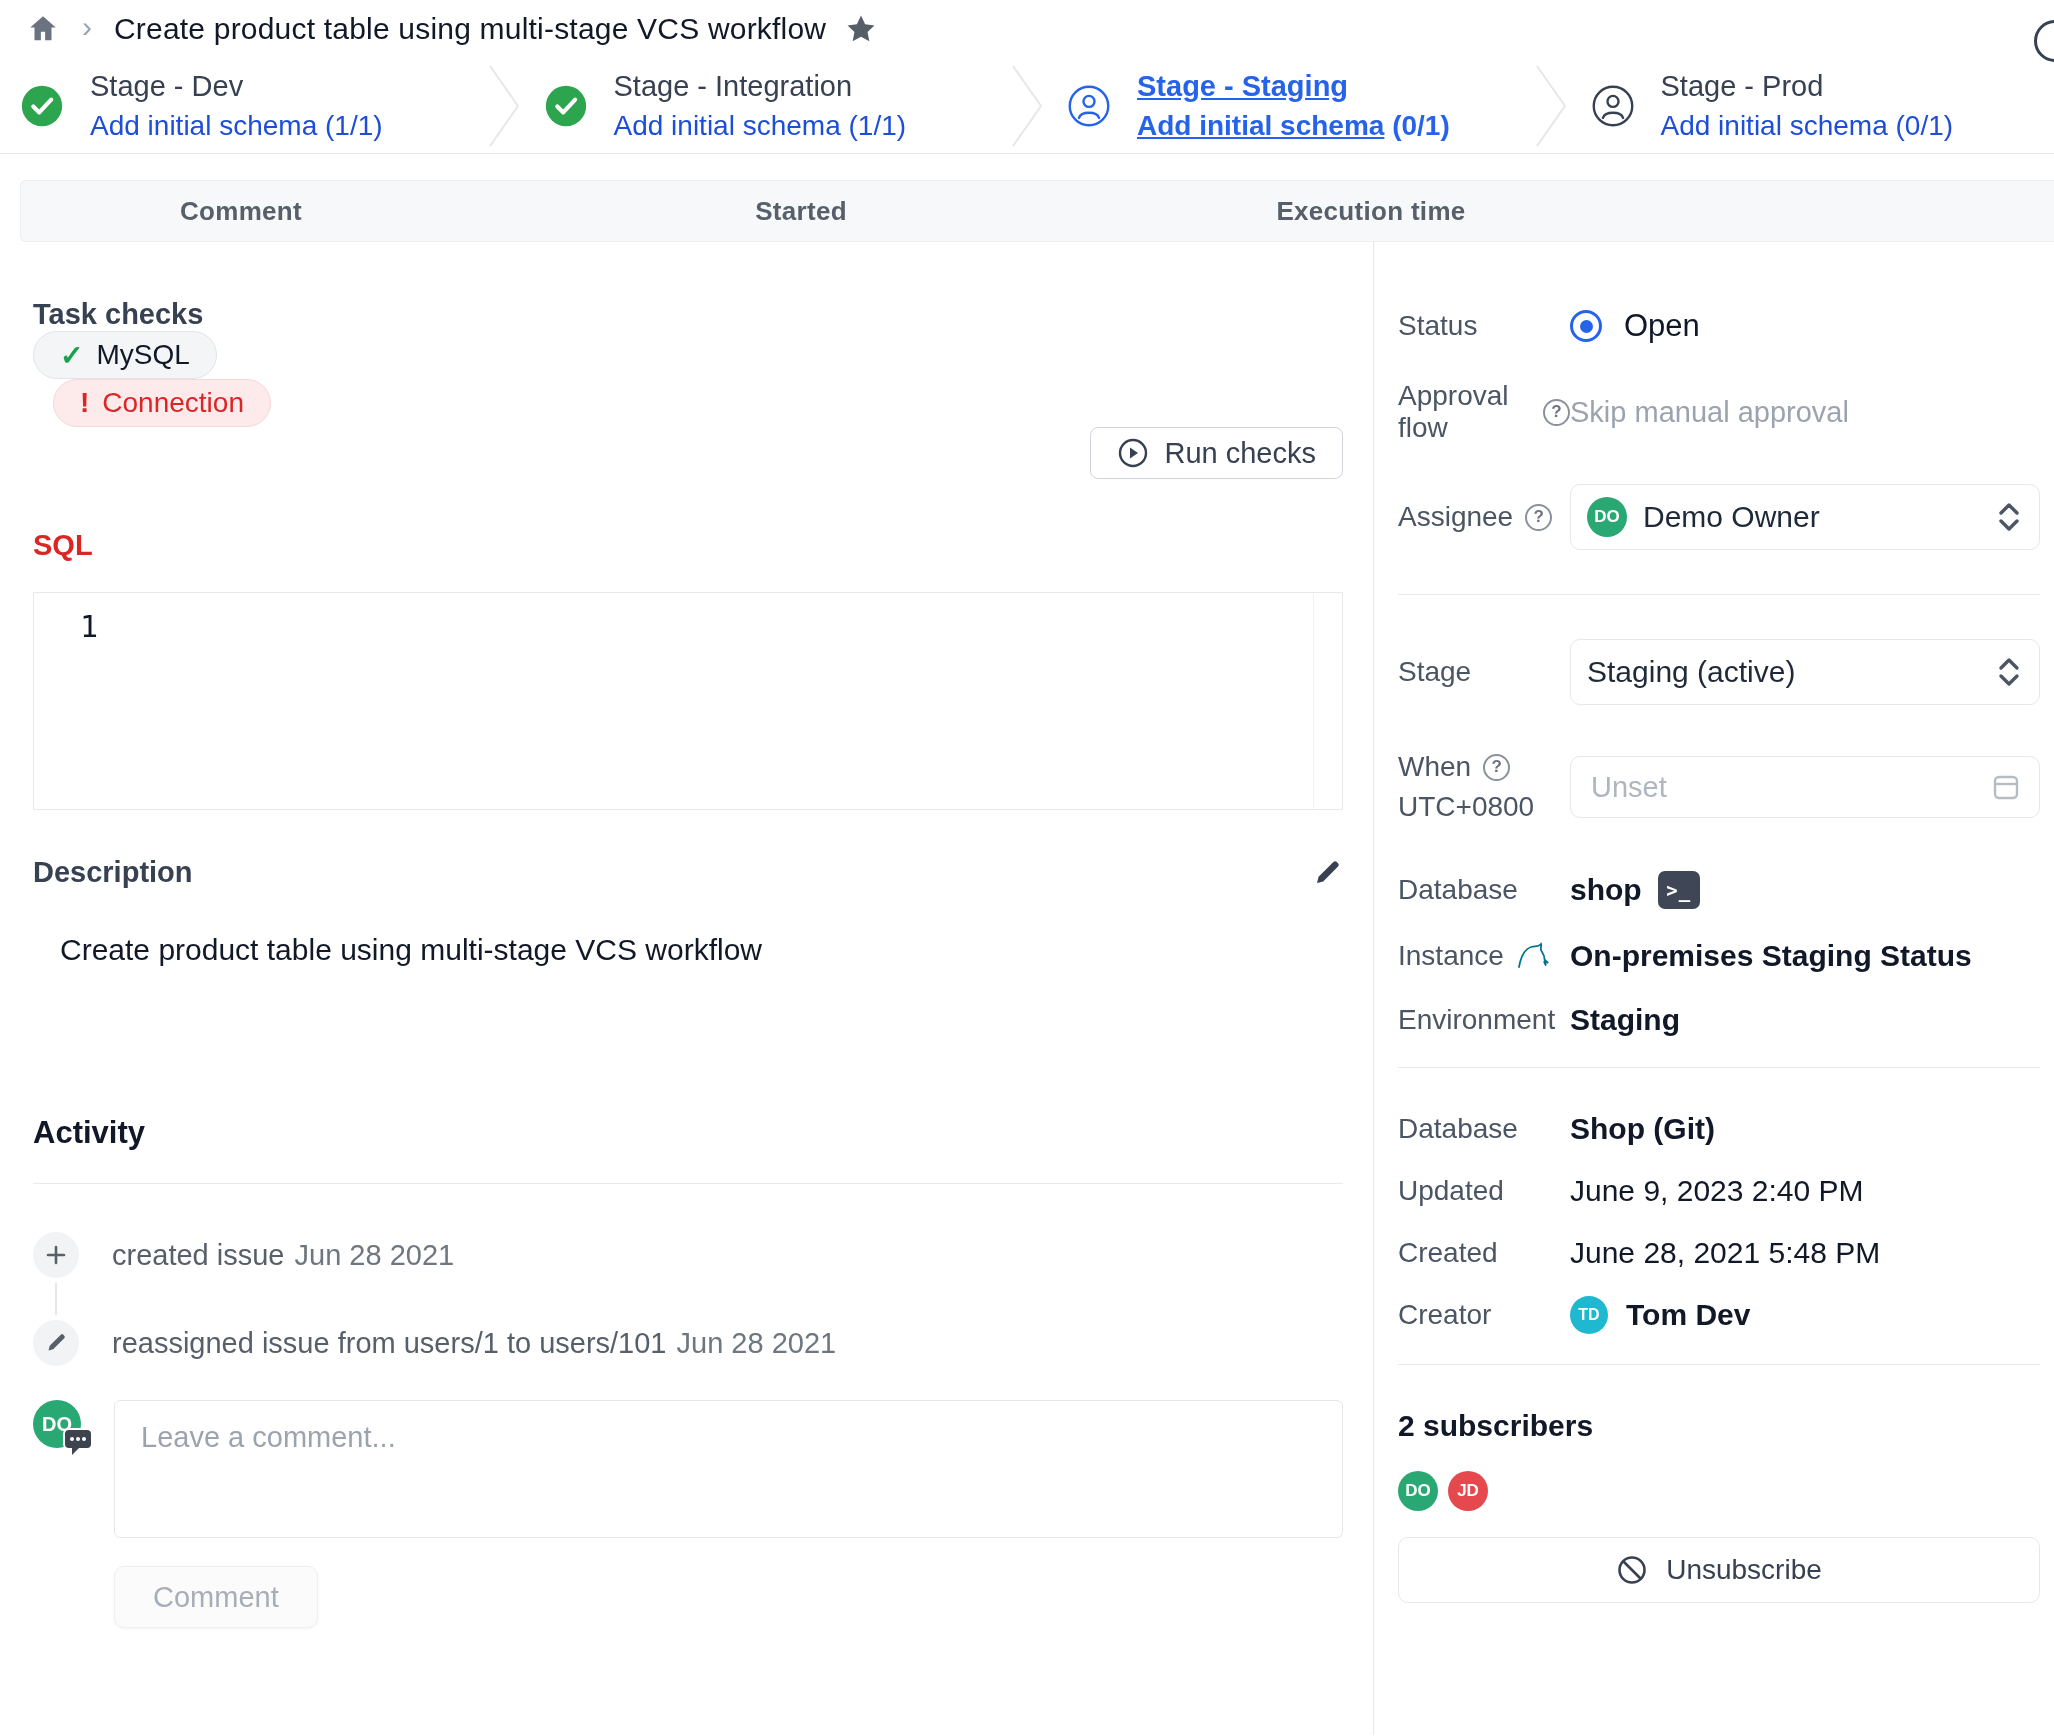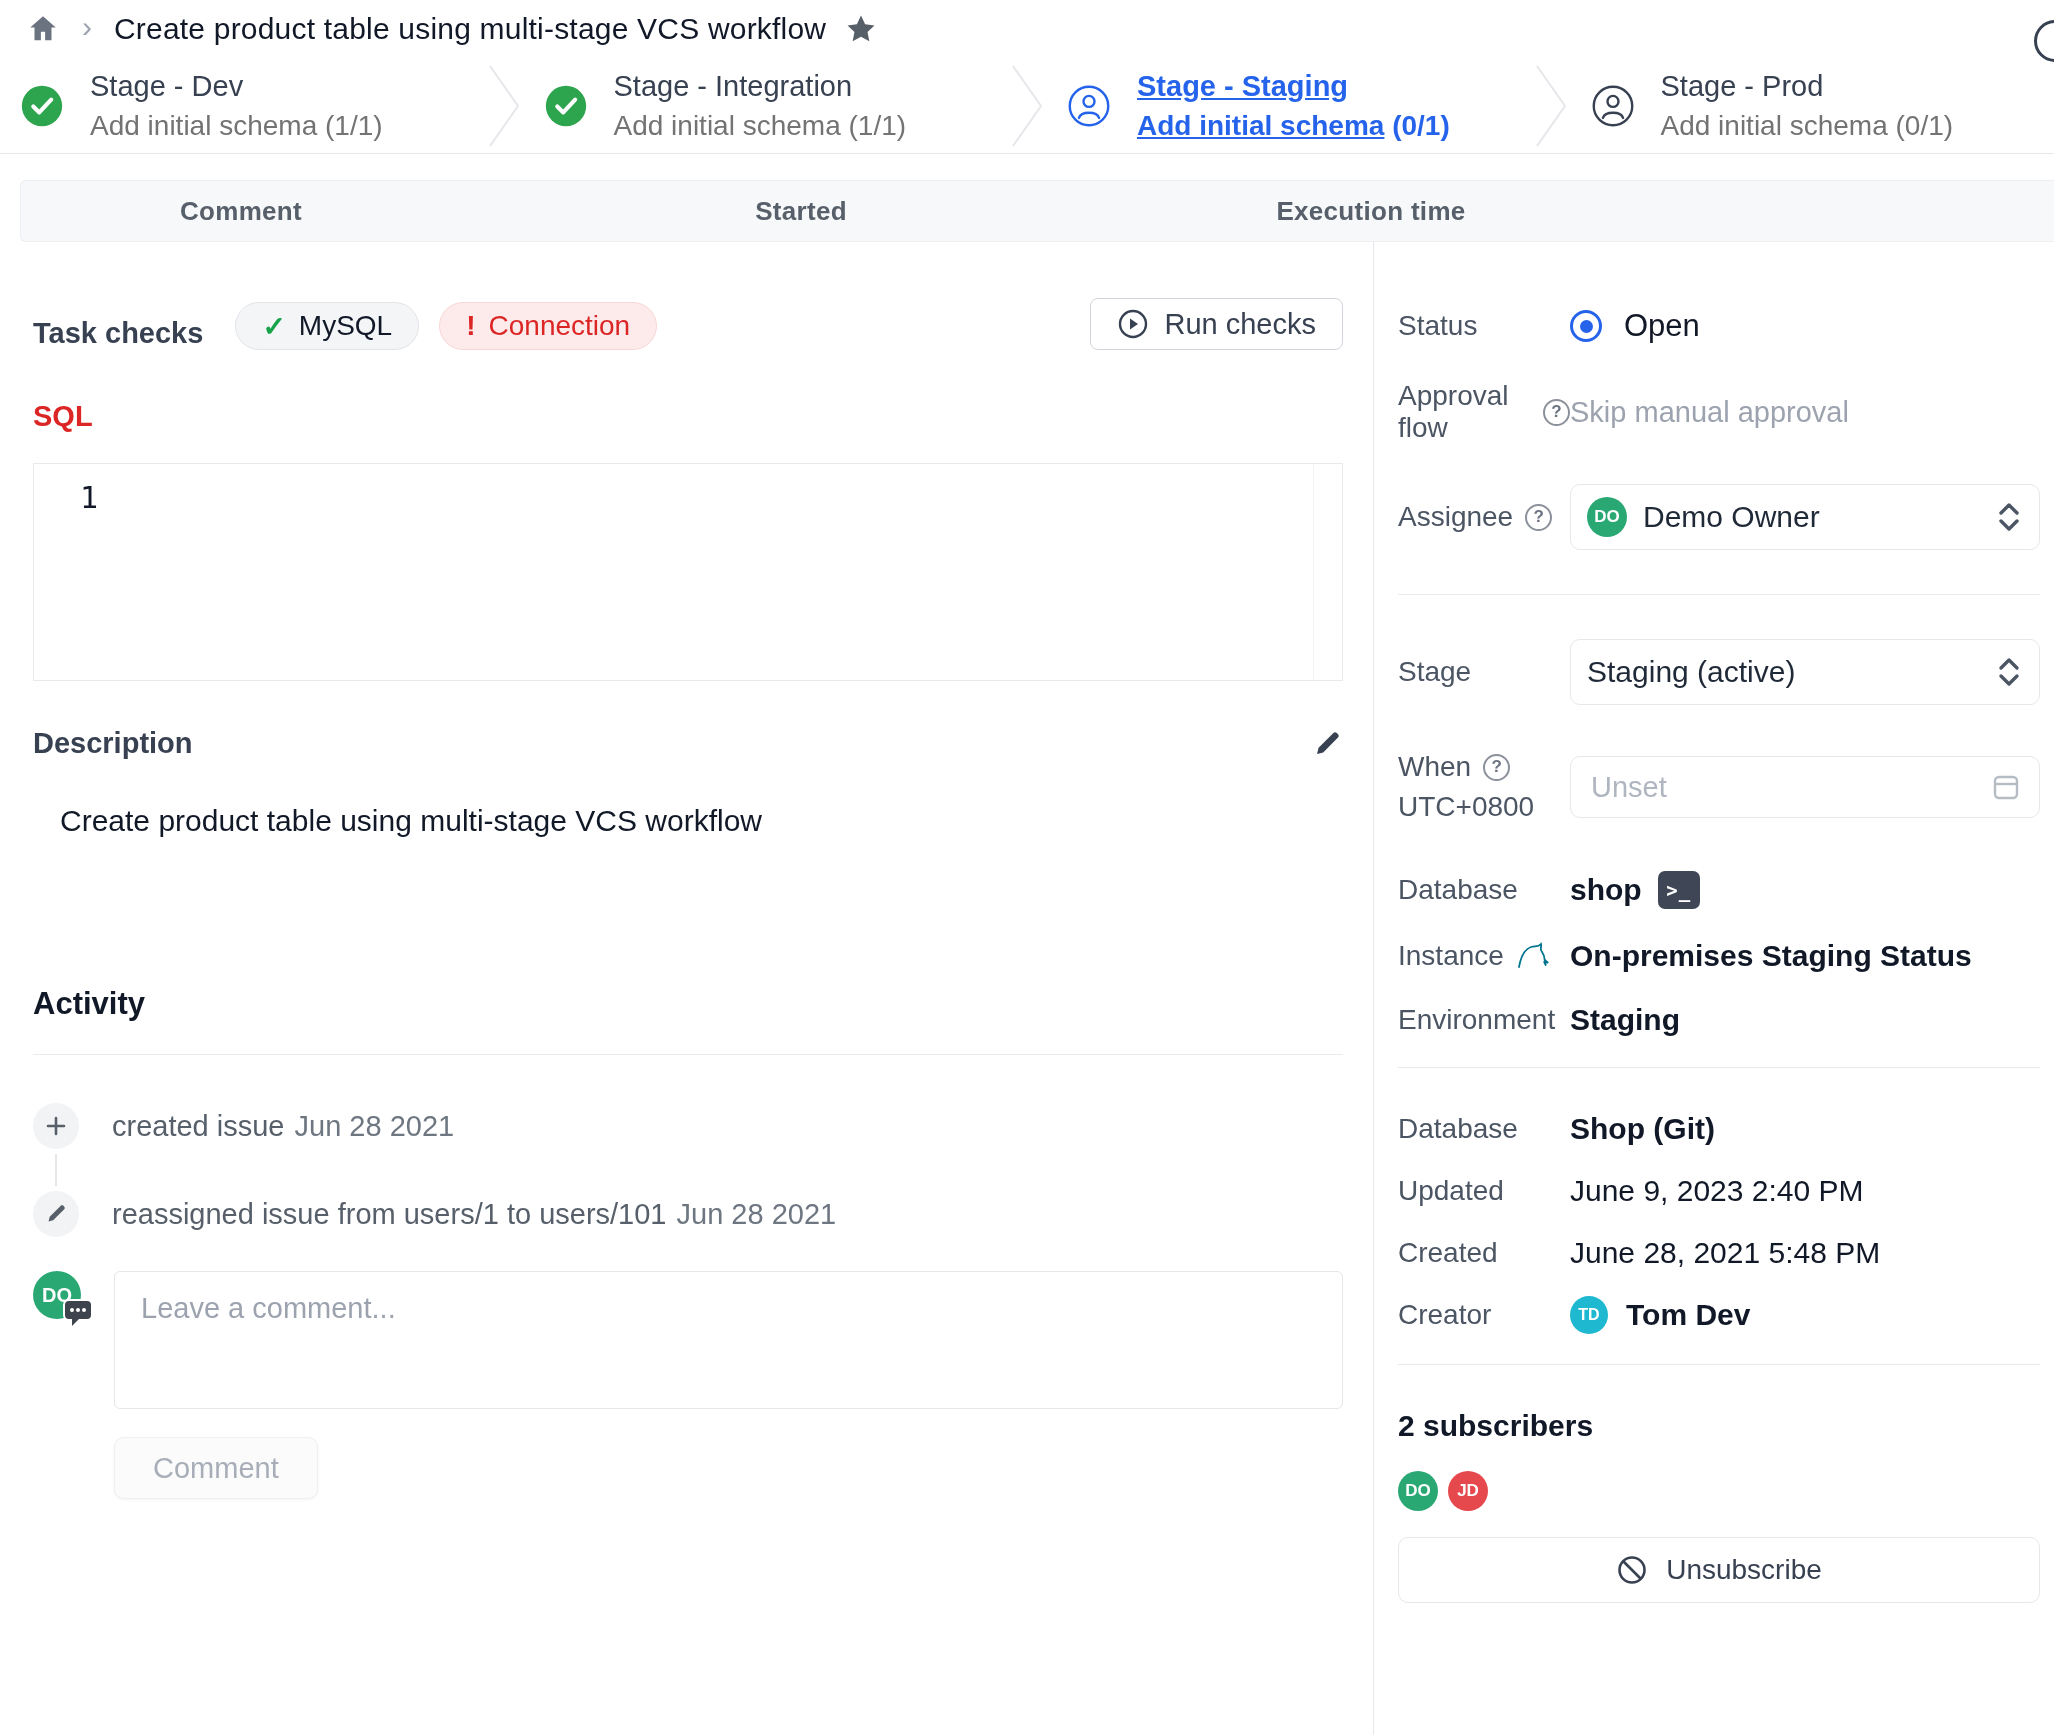--- a/index.html
+++ b/index.html
@@ -22,41 +22,41 @@
   .breadcrumb .crumb-sep{color:#9ca3af; font-size:30px; margin:0 22px; padding-bottom:4px;}
   .breadcrumb .title{font-size:30px; font-weight:500; color:var(--txt-dark); letter-spacing:.2px;}
   .breadcrumb .star{width:34px; height:34px; color:#565e68; margin-left:18px; cursor:pointer;}
   .corner-circle{position:absolute; top:20px; right:-22px; width:42px; height:42px;
     border:3px solid #374151; border-radius:50%; background:#fff;}
 
   .stages{display:flex; align-items:center; height:96px; border-bottom:1px solid var(--border);}
   .stage{display:flex; align-items:center; gap:26px; width:493px; padding-left:20px; cursor:pointer;}
   .stage-icon{width:44px; height:44px; flex:0 0 44px;}
   .stage-title{font-size:29px; font-weight:500; color:#374151; margin-bottom:7px;}
-  .stage-sub{font-size:28px; color:#737373;}
+  .stage-sub{font-size:28px; color:#1d4ed8;}
   .stage.active .stage-title{color:var(--blue); font-weight:700; text-decoration:underline;}
   .stage.active .stage-sub{color:var(--blue); font-weight:600;}
   .stage.active .stage-sub .sub-text{text-decoration:underline;}
   .stage.active .stage-sub .sub-count{font-weight:700;}
   .stage-sep{flex:0 0 40px;}
 
   
   .band{margin:26px 0 0 20px; height:62px; background:var(--band);
     border:1px solid #eceef1; border-right:none; border-radius:6px 0 0 6px;
     display:flex; align-items:center;}
   .band .col{font-size:26px; font-weight:700; color:var(--txt-gray); text-align:center; letter-spacing:.3px;}
   .band .c1{width:440px;} .band .c2{width:680px;} .band .c3{width:460px;} .band .c4{flex:1;}
 
   
   .content{display:flex; align-items:stretch; min-height:1493px;}
   .main{width:1373px; padding:56px 30px 0 33px;}
   .sidebar{flex:1; border-left:1px solid var(--border); padding:66px 14px 0 24px;}
 
   
-  .checks-row{display:flex; align-items:flex-end;}
+  .checks-row{display:flex; align-items:flex-start;flex-direction:column;}
   .checks-label{font-size:29px; font-weight:600; color:#374151; margin-right:32px;}
   .pill{height:48px; border-radius:999px; display:flex; align-items:center; gap:13px;
     padding:0 26px; font-size:28px; cursor:pointer;}
   .pill + .pill{margin-left:20px;}
   .pill.pass{background:#f3f5f6; border:1px solid #e2e4e8; color:var(--txt-dark);}
   .pill.pass .mark{color:#16a34a; font-size:28px; font-weight:700;}
   .pill.fail{background:#fdeaea; border:1px solid #f8d7d7; color:var(--red); font-weight:500;}
   .pill.fail .mark{font-weight:700; font-size:28px;}
   .run-btn{margin-left:auto; display:flex; align-items:center; gap:15px; height:52px;
     border:1px solid #d1d5db; border-radius:8px; background:#fff; padding:0 26px;

